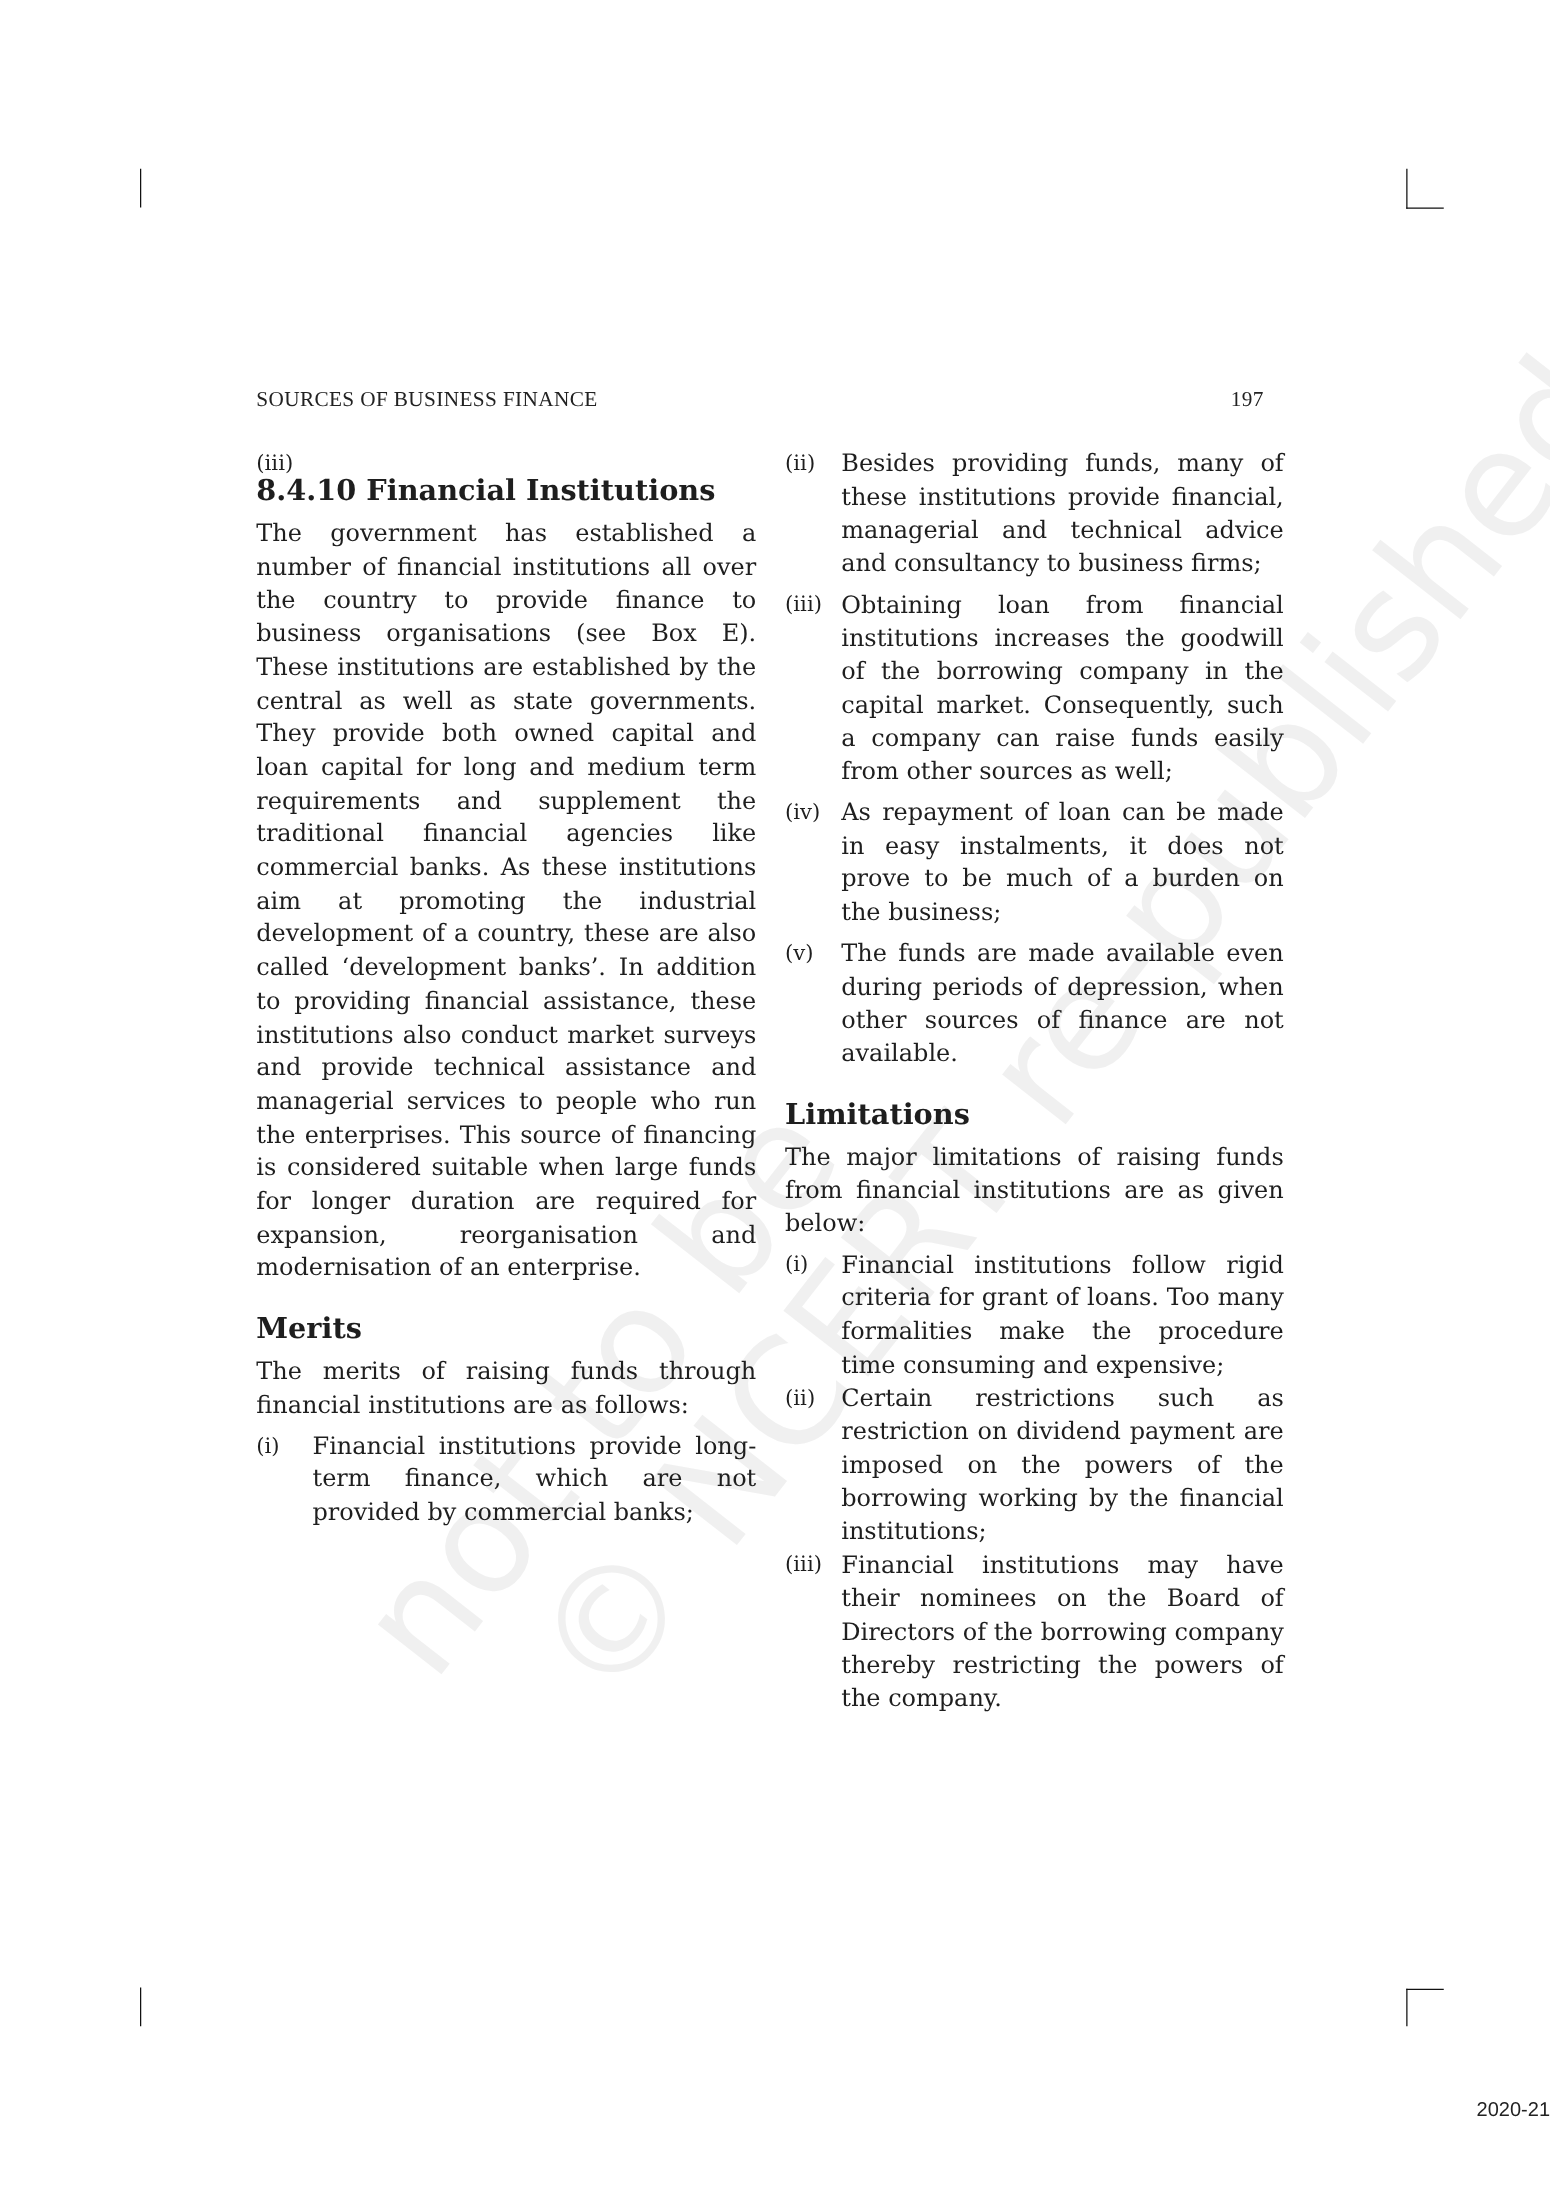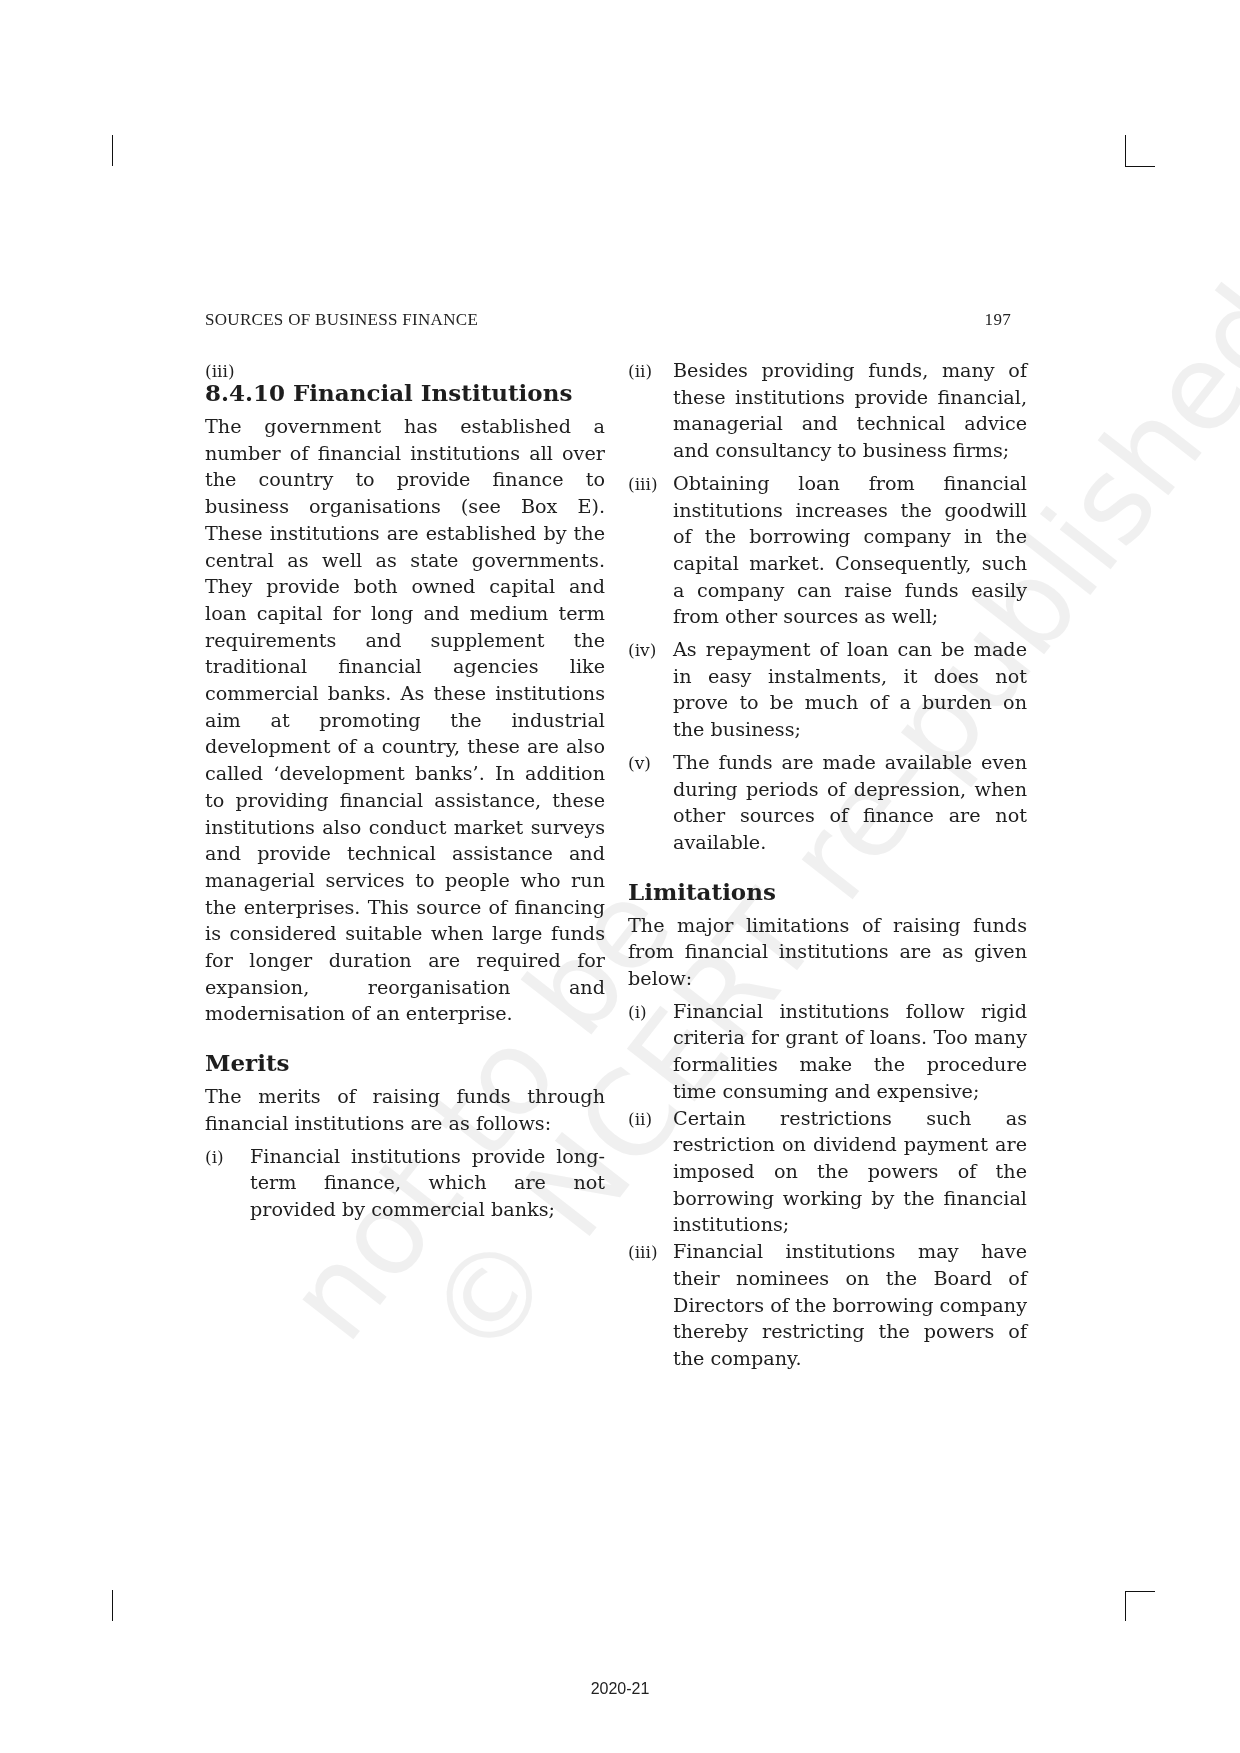--- a/index.html
+++ b/index.html
@@ -15,21 +15,21 @@
   .col-right { left: 628px; top: 358px; width: 399px; }
   .item { position: relative; padding-left: 45px; }
   .item .lbl { position: absolute; left: 0; top: 0; width: 40px; font-size: 17px; }
   .item.r .lbl { width: 38px; }
   .item .txt { display: block; text-align: justify; }
   .heading { font-family: "DejaVu Serif", serif; font-weight: bold; font-size: 23px; line-height: 26px; }
   .h-section { margin-top: 22px; margin-bottom: 8px; }
   .h-sub { margin-top: 22px; margin-bottom: 8px; }
   .para { margin: 0; }
   .gap-sm { height: 6px; }
-  .footer { position: absolute; top: 1680px; left: 0; width: 1240px; text-align: center;
+  .footer { position: absolute; top: 1680px; left: 0; width: 1240px; text-align: right;
     font-family: "Liberation Sans", sans-serif; font-size: 16px; color: #222; }
   .watermark { position: absolute; left: 250px; top: 560px; width: 800px; height: 760px; pointer-events: none; }
   .watermark span { position: absolute; font-family: "DejaVu Sans", sans-serif; font-size: 118px; color: rgba(200,200,200,0.28);
     transform: rotate(-52deg); transform-origin: left top; white-space: nowrap; }
 </style>
 </head>
 <body>
 
 <div class="crop" style="left:112px;top:135px;width:1px;height:31px;"></div>
 <div class="crop" style="left:1125px;top:135px;width:1px;height:32px;"></div>

